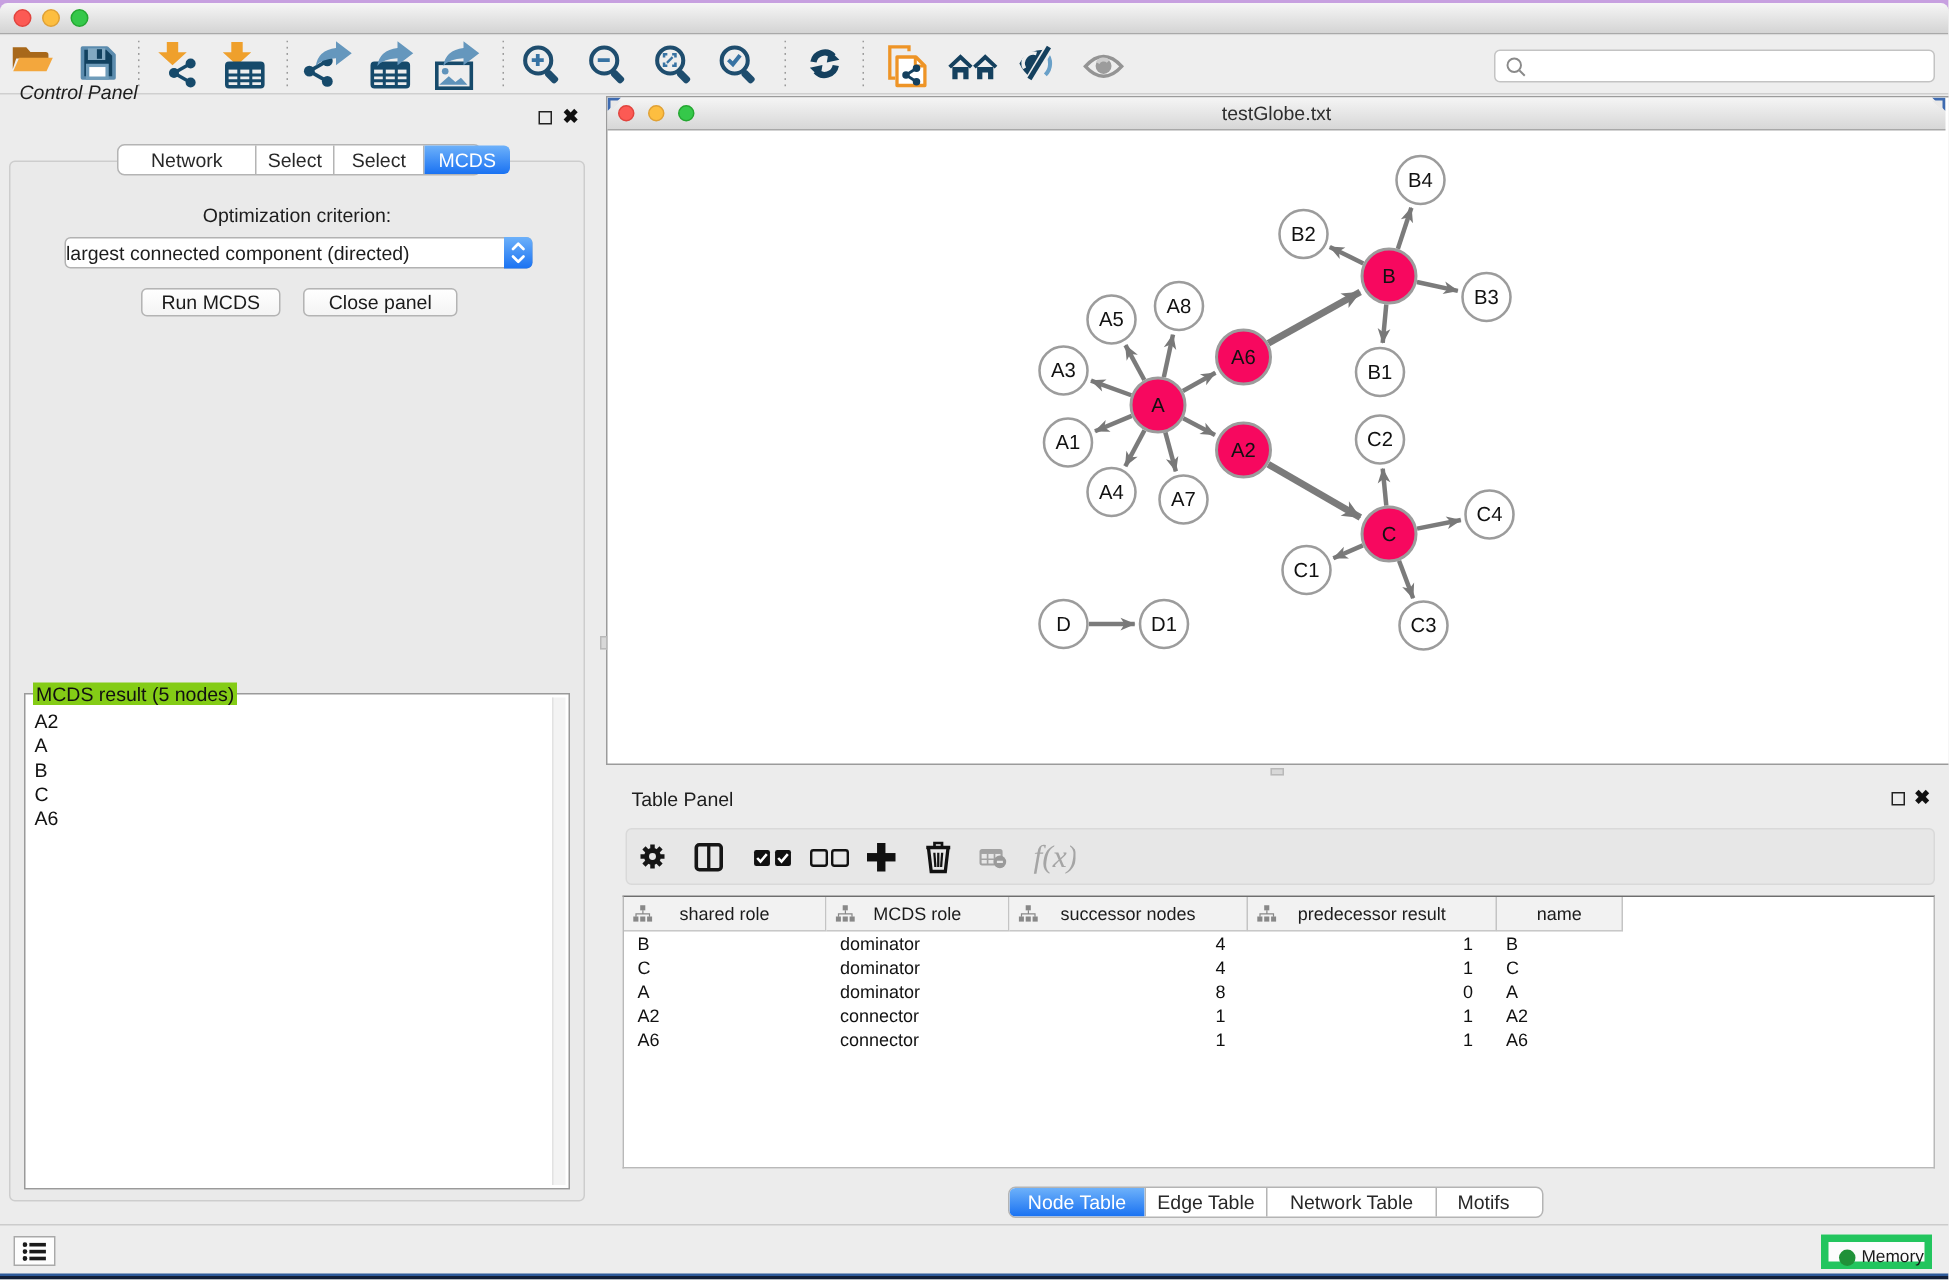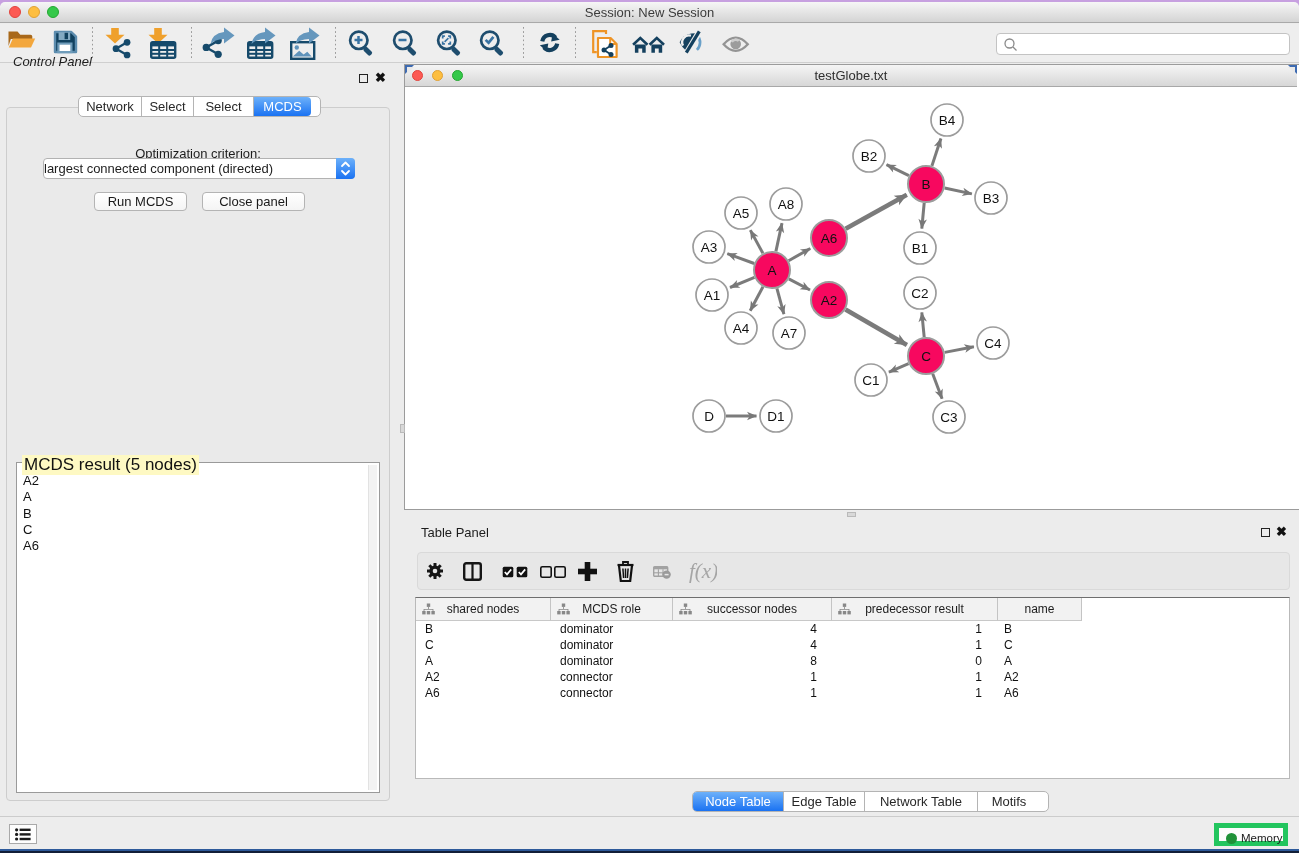--- a/index.html
+++ b/index.html
@@ -19,66 +19,65 @@
 .ptitle { font-size:13px; color:#1d1d1d; }
 .floatbtn { width:9px; height:9px; border:1.5px solid #222; }
 .closex { font-size:13px; font-weight:bold; color:#111; }
 .tabstrip { height:21px; background:#fff; border:1px solid #b4b4b4; border-radius:5px; display:flex; }
 .tabstrip .seg { flex:none; text-align:center; font-size:13px; color:#282828; line-height:19px; border-right:1px solid #b4b4b4; }
 .tabstrip .seg:last-child { border-right:none; }
 .tabstrip .sel { background:linear-gradient(#6db1fa,#1a72f2); color:#fff; }
 .cpanel { left:6px; top:107px; width:384px; height:694px; background:#eaeaea; border:1px solid #cdcdcd; border-radius:4px; }
 .btn { background:linear-gradient(#ffffff,#f4f4f4); border:1px solid #b4b4b4; border-radius:4px; font-size:13px; color:#1a1a1a; text-align:center; }
 .fs { left:16px; top:462px; width:364px; height:331px; border:1px solid #9a9a9a; background:#fff; }
-.fs .leg { position:absolute; left:5px; top:-8px; background:#fef9c3; padding:0 2px; font-size:17px; color:#111; }
+.fs .leg { position:absolute; left:5px; top:-8px; background:#84cc16; padding:0 2px; font-size:13px; color:#111; }
 .fs .items { position:absolute; left:6px; top:6px; font-size:13px; color:#111; line-height:16.3px; }
 .fs .sb { position:absolute; right:2px; top:2px; width:9px; height:325px; background:#f3f3f3; border-left:1px solid #e2e2e2; }
 .statusbar { left:0; top:816px; width:1299px; height:33px; background:#ededed; border-top:1px solid #cccccc; }
 .deskstrip { left:0; top:849px; width:1299px; height:4px; background:linear-gradient(#2e5a9a 0 38%, #121f38 38%); }
 .netwin { left:404px; top:64px; width:1076px; height:446px; background:#fff; border:1px solid #9b9b9b; }
 .nettb { left:0; top:0; width:892px; height:22px; background:linear-gradient(#f5f5f5,#d7d7d7); border-bottom:1px solid #a8a8a8; }
 .tpanel-tb { left:417px; top:552px; width:873px; height:38px; background:#e7e7e7; border:1px solid #d9d9d9; border-radius:4px; }
 .table { left:415px; top:597px; width:875px; height:182px; background:#fff; border:1px solid #b9b9b9; border-top:1px solid #6e6e6e; }
 .th { position:absolute; top:0; height:23px; background:#f2f2f2; border-bottom:1px solid #c8c8c8; border-right:1px solid #c4c4c4; font-size:12px; color:#1c1c1c; text-align:center; line-height:23px; }
 .td { position:absolute; font-size:12px; color:#111; height:16px; line-height:16px; }
 </style>
 </head>
 <body>
 <div class="abs purple"></div>
 <div class="abs titlebar">
   <div class="abs tl tlr"></div>
     <div class="abs tl tly"></div>
     <div class="abs tl tlg"></div>
-  <div class="abs wtitle">Session: New Session</div>
 </div>
 <div class="abs toolbar" id="toolbar">
   <div class="abs tsep" style="left:92px;"></div>
   <div class="abs tsep" style="left:191px;"></div>
   <div class="abs tsep" style="left:335px;"></div>
   <div class="abs tsep" style="left:523px;"></div>
   <div class="abs tsep" style="left:575px;"></div>
   <div class="abs search">
       <svg width="16" height="16" style="position:absolute;left:6px;top:3px;" viewBox="0 0 16 16">
         <circle cx="6.5" cy="6.5" r="4.5" fill="none" stroke="#8a8a8a" stroke-width="1.3"></circle>
         <line x1="10" y1="10" x2="13.5" y2="13.5" stroke="#8a8a8a" stroke-width="1.3"></line>
       </svg>
     </div>
 </div>
 
 <div class="abs ptitle" style="left:13px; top:54px;font-style:italic;">Control Panel</div>
 <div class="abs floatbtn" style="left:359px; top:74px;"></div>
 <div class="abs closex" style="left:375px; top:70px;">✖</div>
 <div class="abs cpanel"></div>
 <div class="abs tabstrip" style="left:78px; top:96px; width:243px;">
-  <div class="seg" style="width:63px;">Network</div>
+  <div class="seg" style="width:92px;">Network</div>
   <div class="seg" style="width:52px;">Select</div>
   <div class="seg" style="width:60px;">Select</div>
   <div class="seg sel" style="width:57px; border-radius:0 4px 4px 0;">MCDS</div>
 </div>
-<div class="abs ptitle" style="left:0; top:136px; width:396px; text-align:center;margin-top:10px;">Optimization criterion:</div>
+<div class="abs ptitle" style="left:0; top:136px; width:396px; text-align:center;">Optimization criterion:</div>
 <div class="abs" style="left:43px; top:158px; width:312px; height:21px; background:#fff; border:1px solid #b2b2b2; border-radius:4px;">
   <div class="abs ptitle" style="left:0; top:2px;">largest connected component (directed)</div>
   <div class="abs" style="right:-1px; top:-1px; width:19px; height:21px; background:linear-gradient(#6db1fa,#1a72f2); border-radius:0 4px 4px 0;">
     <svg width="11" height="15" viewBox="0 0 11 15" style="position:absolute;left:4px;top:3px;">
       <path d="M2 5 L5.5 1.5 L9 5" fill="none" stroke="#fff" stroke-width="1.8" stroke-linecap="round" stroke-linejoin="round"></path>
       <path d="M2 10 L5.5 13.5 L9 10" fill="none" stroke="#fff" stroke-width="1.8" stroke-linecap="round" stroke-linejoin="round"></path>
     </svg>
   </div>
 </div>
 <div class="abs btn" style="left:94px; top:192px; width:93px; height:19px; line-height:18px;">Run MCDS</div>
@@ -205,21 +204,21 @@
 <text x="871" y="384.5" font-size="13.5" text-anchor="middle" fill="#111" font-family="Liberation Sans, sans-serif">C1</text>
 <text x="949" y="421.5" font-size="13.5" text-anchor="middle" fill="#111" font-family="Liberation Sans, sans-serif">C3</text>
 <text x="709" y="420.5" font-size="13.5" text-anchor="middle" fill="#111" font-family="Liberation Sans, sans-serif">D</text>
 <text x="776" y="420.5" font-size="13.5" text-anchor="middle" fill="#111" font-family="Liberation Sans, sans-serif">D1</text>
 </svg>
 <div class="abs ptitle" style="left:421px; top:525px;">Table Panel</div>
 <div class="abs floatbtn" style="left:1261px; top:528px;"></div>
 <div class="abs closex" style="left:1276px; top:524px;">✖</div>
 <div class="abs tpanel-tb" id="ttb"></div>
 <div class="abs table">
-  <div class="th" style="left:0; width:135px;">shared nodes</div>
+  <div class="th" style="left:0; width:135px;">shared role</div>
   <div class="th" style="left:135px; width:122px;">MCDS role</div>
   <div class="th" style="left:257px; width:159px;">successor nodes</div>
   <div class="th" style="left:416px; width:166px;">predecessor result</div>
   <div class="th" style="left:582px; width:84px;">name</div>
   <div class="td" style="left:9px; top:23px;">B</div>
   <div class="td" style="left:144px; top:23px;">dominator</div>
   <div class="td" style="left:330px; top:23px; width:71px; text-align:right;">4</div>
   <div class="td" style="left:495px; top:23px; width:71px; text-align:right;">1</div>
   <div class="td" style="left:588px; top:23px;">B</div>
   <div class="td" style="left:9px; top:39px;">C</div>
@@ -254,21 +253,21 @@
   <svg width="13" height="13" viewBox="0 0 13 13" style="position:absolute;left:141px;top:5px;">
       <use href="#hg"></use>
     </svg>
   <svg width="13" height="13" viewBox="0 0 13 13" style="position:absolute;left:263px;top:5px;">
       <use href="#hg"></use>
     </svg>
   <svg width="13" height="13" viewBox="0 0 13 13" style="position:absolute;left:422px;top:5px;">
       <use href="#hg"></use>
     </svg>
 </div>
-<div class="abs tabstrip" style="left:672px; top:791px; width:357px;margin-left:20px;">
+<div class="abs tabstrip" style="left:672px; top:791px; width:357px;">
   <div class="seg sel" style="width:91px; border-radius:4px 0 0 4px;">Node Table</div>
   <div class="seg" style="width:81px;">Edge Table</div>
   <div class="seg" style="width:113px;">Network Table</div>
   <div class="seg" style="width:62px;">Motifs</div>
 </div>
 
 <svg width="1299" height="39" viewBox="0 0 1299 39" style="position:absolute; left:0; top:24px;">
   <defs>
     <g id="mag">
         <circle cx="9.8" cy="9.8" r="8.7" fill="none" stroke="#1e4d6e" stroke-width="2.7"></circle>

